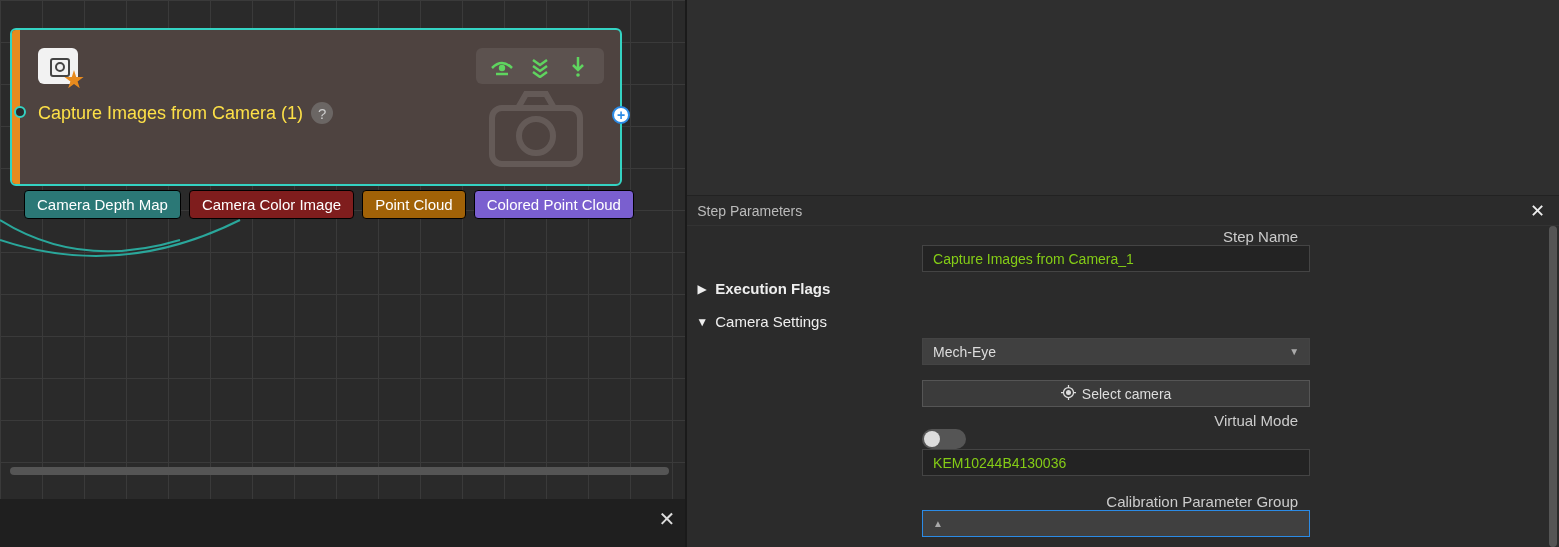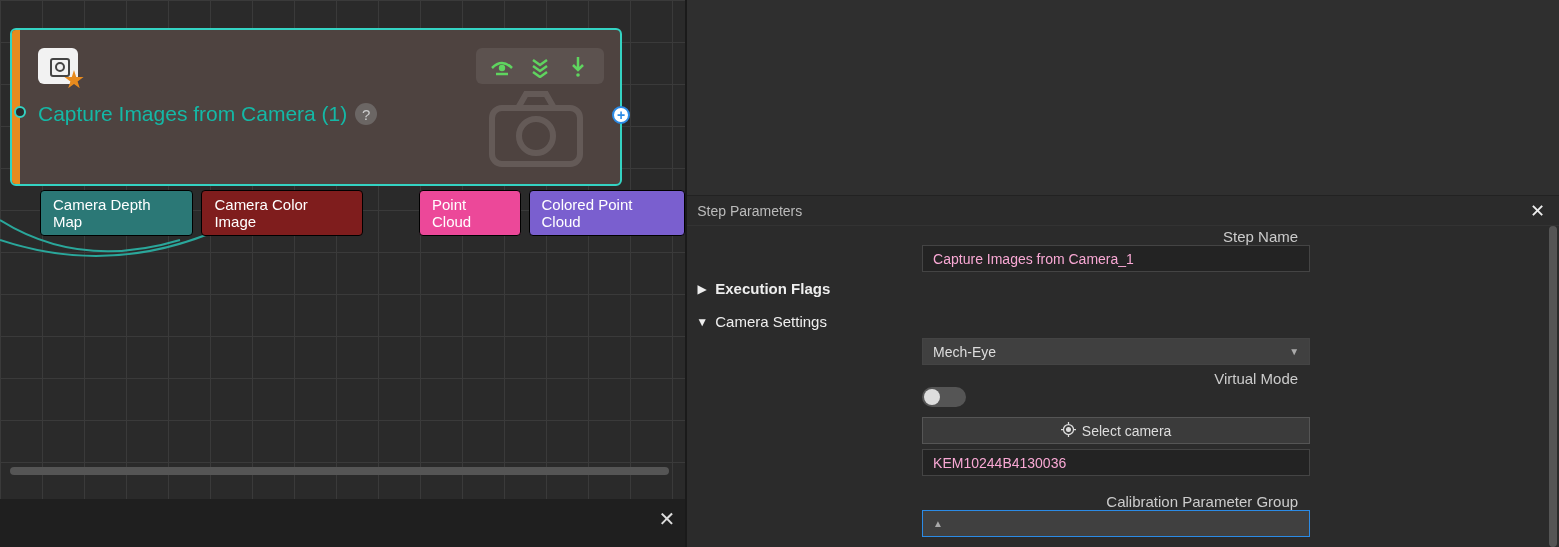--- a/index.html
+++ b/index.html
@@ -15,35 +15,35 @@
 }
 .node-card { position: absolute; left: 10px; top: 28px; width: 612px; height: 158px;
   background: #4e4340; border: 2px solid #34d3c3; border-radius: 6px; display: flex; }
 .node-accent { width: 8px; background: #e88b1e; border-radius: 4px 0 0 4px; }
 .node-body { flex: 1; position: relative; padding: 18px; }
 .node-icon { width: 40px; height: 36px; background: #f2f2f2; border-radius: 6px; position: relative; display: inline-block; }
 .node-icon::before { content: ""; position: absolute; left: 12px; top: 10px; width: 16px; height: 15px; border: 2px solid #444; border-radius: 3px; }
 .node-icon::after { content: ""; position: absolute; left: 17px; top: 14px; width: 6px; height: 6px; border: 2px solid #444; border-radius: 50%; }
 .node-icon-badge { position: absolute; right:-6px; bottom:-6px; width:20px; height:20px; background:#e88b1e; clip-path: polygon(50% 0,61% 35%,98% 35%,68% 57%,79% 91%,50% 70%,21% 91%,32% 57%,2% 35%,39% 35%); }
 .node-title-row { display:flex; align-items:center; margin-top:14px; }
-.node-title { color: #14b8a6; font-size: 21px; }
+.node-title { color: #fde047; font-size: 18px; }
 .node-help { margin-left:8px; width:22px; height:22px; border-radius:50%; background:#6b6664; color:#ccc; font-size:15px; display:flex; align-items:center; justify-content:center; cursor:pointer; }
 .node-actions { position:absolute; top:18px; right:16px; display:flex; gap:14px; background:#5c524f; padding:6px 14px; border-radius:6px; }
 .act-ic { width:24px; height:24px; display:flex; align-items:center; justify-content:center; }
 .act-ic svg { width:24px; height:24px; }
 .node-bg-camera { position:absolute; right:34px; bottom:10px; opacity:0.12; }
 .node-bg-camera svg { width:100px; height:84px; stroke:#fff; fill:none; stroke-width:6; }
 .port-left { position:absolute; left:-6px; top:76px; width:12px; height:12px; background:#2a2a2a; border:2px solid #34d3c3; border-radius:50%; }
 .port-right { position:absolute; right:-10px; top:76px; width:18px; height:18px; background:#fff; border:2px solid #2b8be6; border-radius:50%; display:flex; align-items:center; justify-content:center; color:#2b8be6; font-size:14px; font-weight:bold; }
 
-.output-tags { position:absolute; left:40px; top:190px; display:flex; gap:8px; }
+.output-tags { position:absolute; left:24px; top:190px; display:flex; gap:8px; }
 .tag { padding:5px 12px; border-radius:4px; color:#fff; font-size:15px; border:1px solid #000; cursor:pointer; }
 .tag-teal1 { background:#2b7876; }
 .tag-teal2 { background:#7f1d1d; }
-.tag-teal3 { background:#ec4899;margin-left:48px; }
+.tag-teal3 { background:#a16207; }
 .tag-purple { background:#7a5fcf; }
 
 .curve { position:absolute; left:0; top:200px; width:300px; height:80px; pointer-events:none; }
 
 .hscrollbar { position:absolute; left:10px; right:10px; bottom:70px; height:12px; }
 .hscrollbar-track { height:100%; background:transparent; }
 .hscrollbar-thumb { height:8px; background:#555; border-radius:4px; width:99%; margin-top:2px; }
 
 .bottom-drawer { position:absolute; left:0; right:0; bottom:0; height:48px; background:#1f1f1f; }
 .bottom-close { position:absolute; right:6px; top:4px; color:#ddd; font-size:20px; cursor:pointer; padding:4px; }
@@ -55,21 +55,21 @@
 .params-hdr .spacer { flex:1; }
 .params-close { font-size:18px; color:#eee; cursor:pointer; padding:0 4px; }
 .params-body { flex:1; overflow:hidden; padding:2px 0 0 0; position:relative; margin-right:14px; }
 .vscrollbar { position:absolute; right:0; top:226px; bottom:0; width:12px; }
 .vscrollbar-thumb { width:8px; margin-left:2px; height:100%; background:#555; border-radius:4px; }
 
 .row { display:flex; align-items:center; min-height:32px;flex-direction:column; }
 .row-label { width:388px; text-align:right; padding-right:12px; font-size:15px; }
 .row-ctrl { width:388px; display:flex; align-items:center; }
 
-.textbox { flex:1; height:27px; background:#232323; border:1px solid #444; color:#f9a8d4; padding:0 10px; font-size:14px; }
+.textbox { flex:1; height:27px; background:#232323; border:1px solid #444; color:#84cc16; padding:0 10px; font-size:14px; }
 
 .section-hdr { display:flex; align-items:center; height:33px; padding-left:6px; color:#eee; font-size:15px; cursor:pointer; }
 .tri { width:18px; display:inline-flex; justify-content:center; font-size:12px; margin-right:4px; }
 .bold { font-weight:bold; }
 
 .indent1 { padding-left:22px; }
 
 .combo { flex:1; height:27px; background:#404040; border:1px solid #444; color:#ddd; padding:0 10px; font-size:14px; display:flex; align-items:center; justify-content:space-between; cursor:pointer; }
 .combo.open { border:1px solid #2b8be6; }
 .combo .caret { font-size:10px; color:#aaa; }
@@ -184,46 +184,46 @@
 
     <div class="row">
       <div class="row-ctrl">
         <div class="combo">
           <span>Mech-Eye</span>
           <span class="caret">▼</span>
         </div>
       </div>
     </div>
 
-    <div class="row">
-      <div class="row-label">Virtual Mode</div>
-      <div class="row-ctrl">
-        <div class="toggle">
-          <div class="toggle-knob"></div>
-        </div>
-      </div>
-    </div>
-
     <div class="row" style="margin-top:10px">
       <div class="row-label"></div>
       <div class="row-ctrl">
         <div class="select-cam-btn">
           <span>
             <svg width="15" height="15" viewBox="0 0 24 24" fill="none" stroke="#ddd" stroke-width="2">
                 <circle cx="12" cy="12" r="8"></circle>
                 <circle cx="12" cy="12" r="3" fill="#ddd"></circle>
                 <path d="M12 0v4M12 20v4M0 12h4M20 12h4"></path>
               </svg>
           </span>
           <span>Select camera</span>
         </div>
       </div>
     </div>
 
     <div class="row">
+      <div class="row-label">Virtual Mode</div>
+      <div class="row-ctrl">
+        <div class="toggle">
+          <div class="toggle-knob"></div>
+        </div>
+      </div>
+    </div>
+
+    <div class="row">
       <div class="row-ctrl">
         <input class="textbox" type="text" value="KEM10244B4130036" style="">
       </div>
     </div>
 
     <div class="row" style="margin-top:12px">
       <div class="row-label">Calibration Parameter Group</div>
       <div class="row-ctrl">
         <div class="combo open">
           <span class="caret">▲</span>

